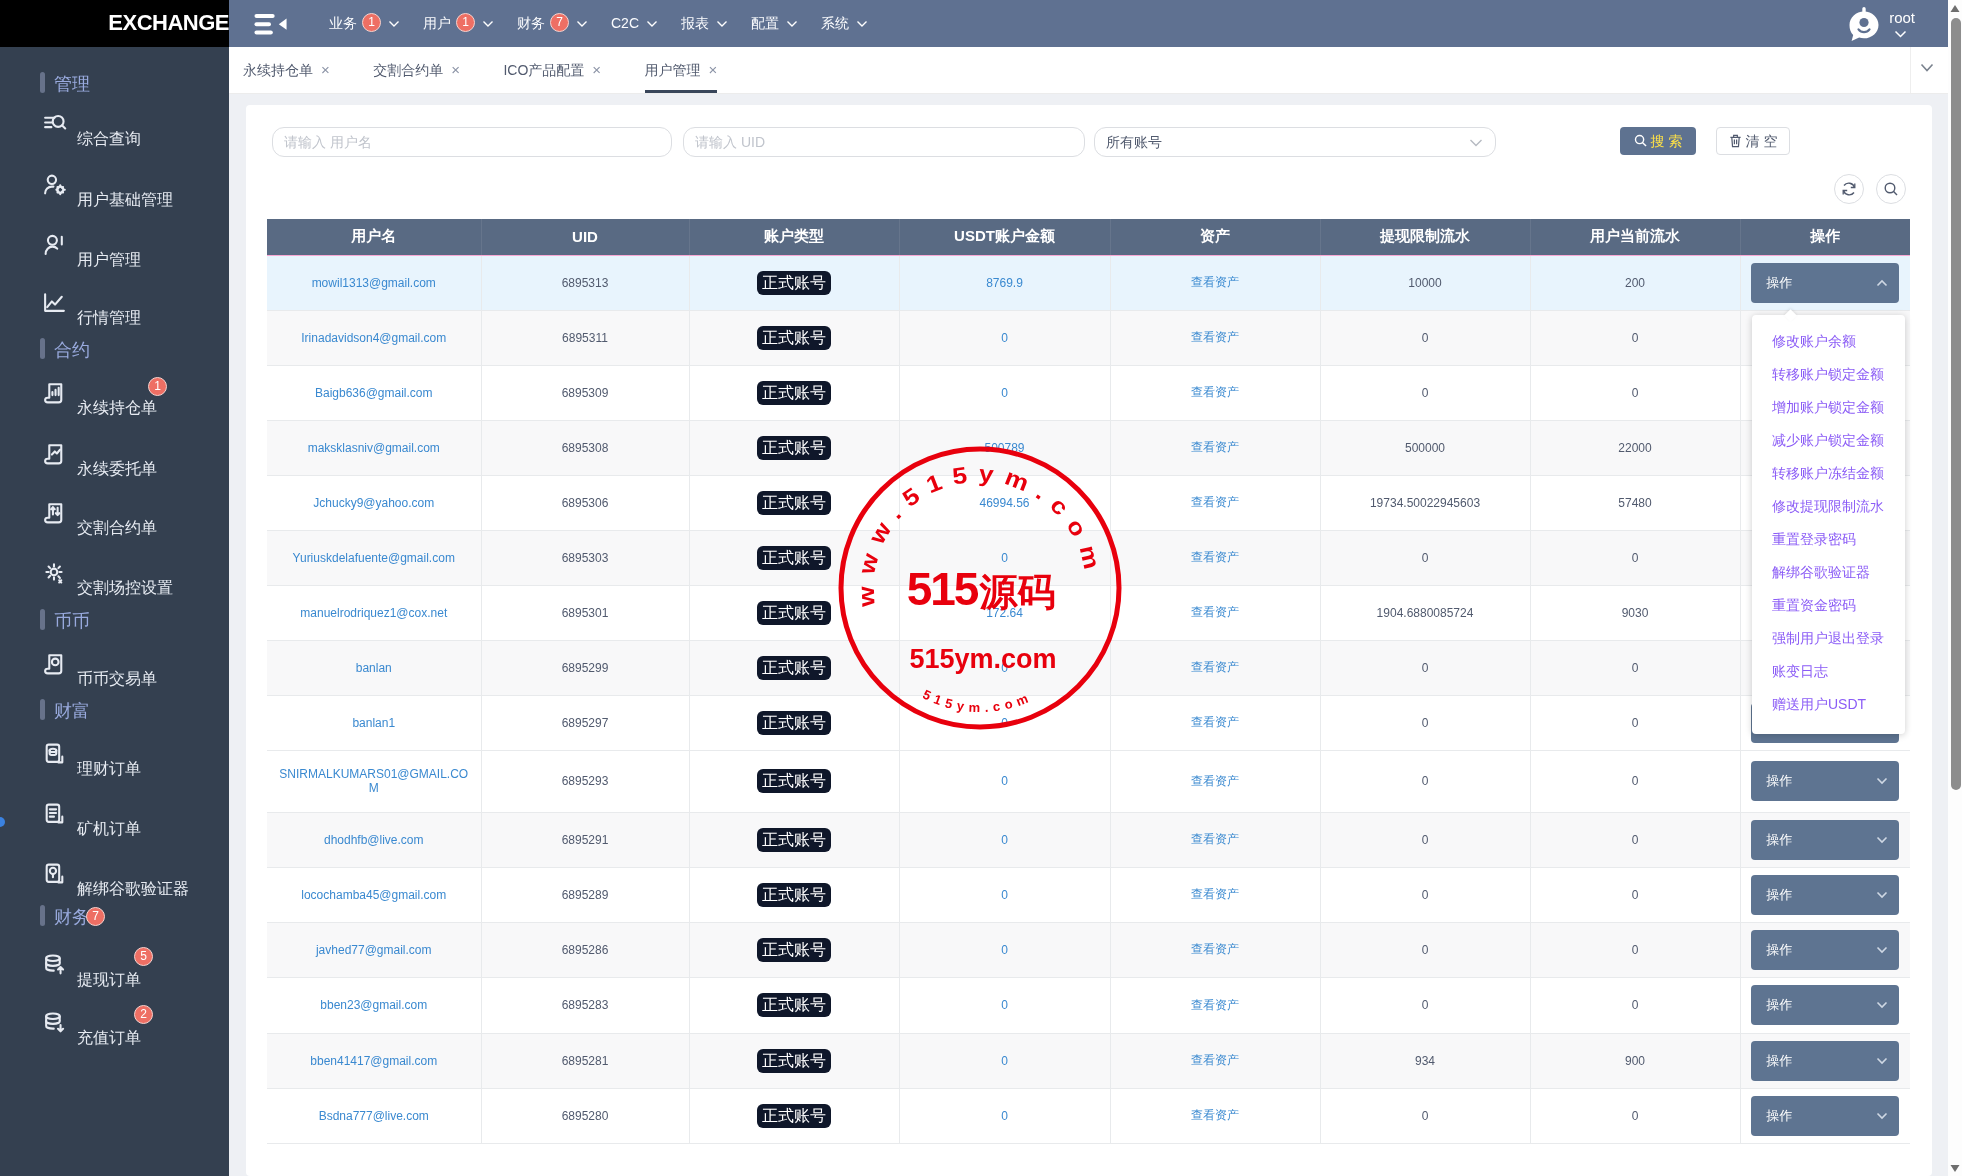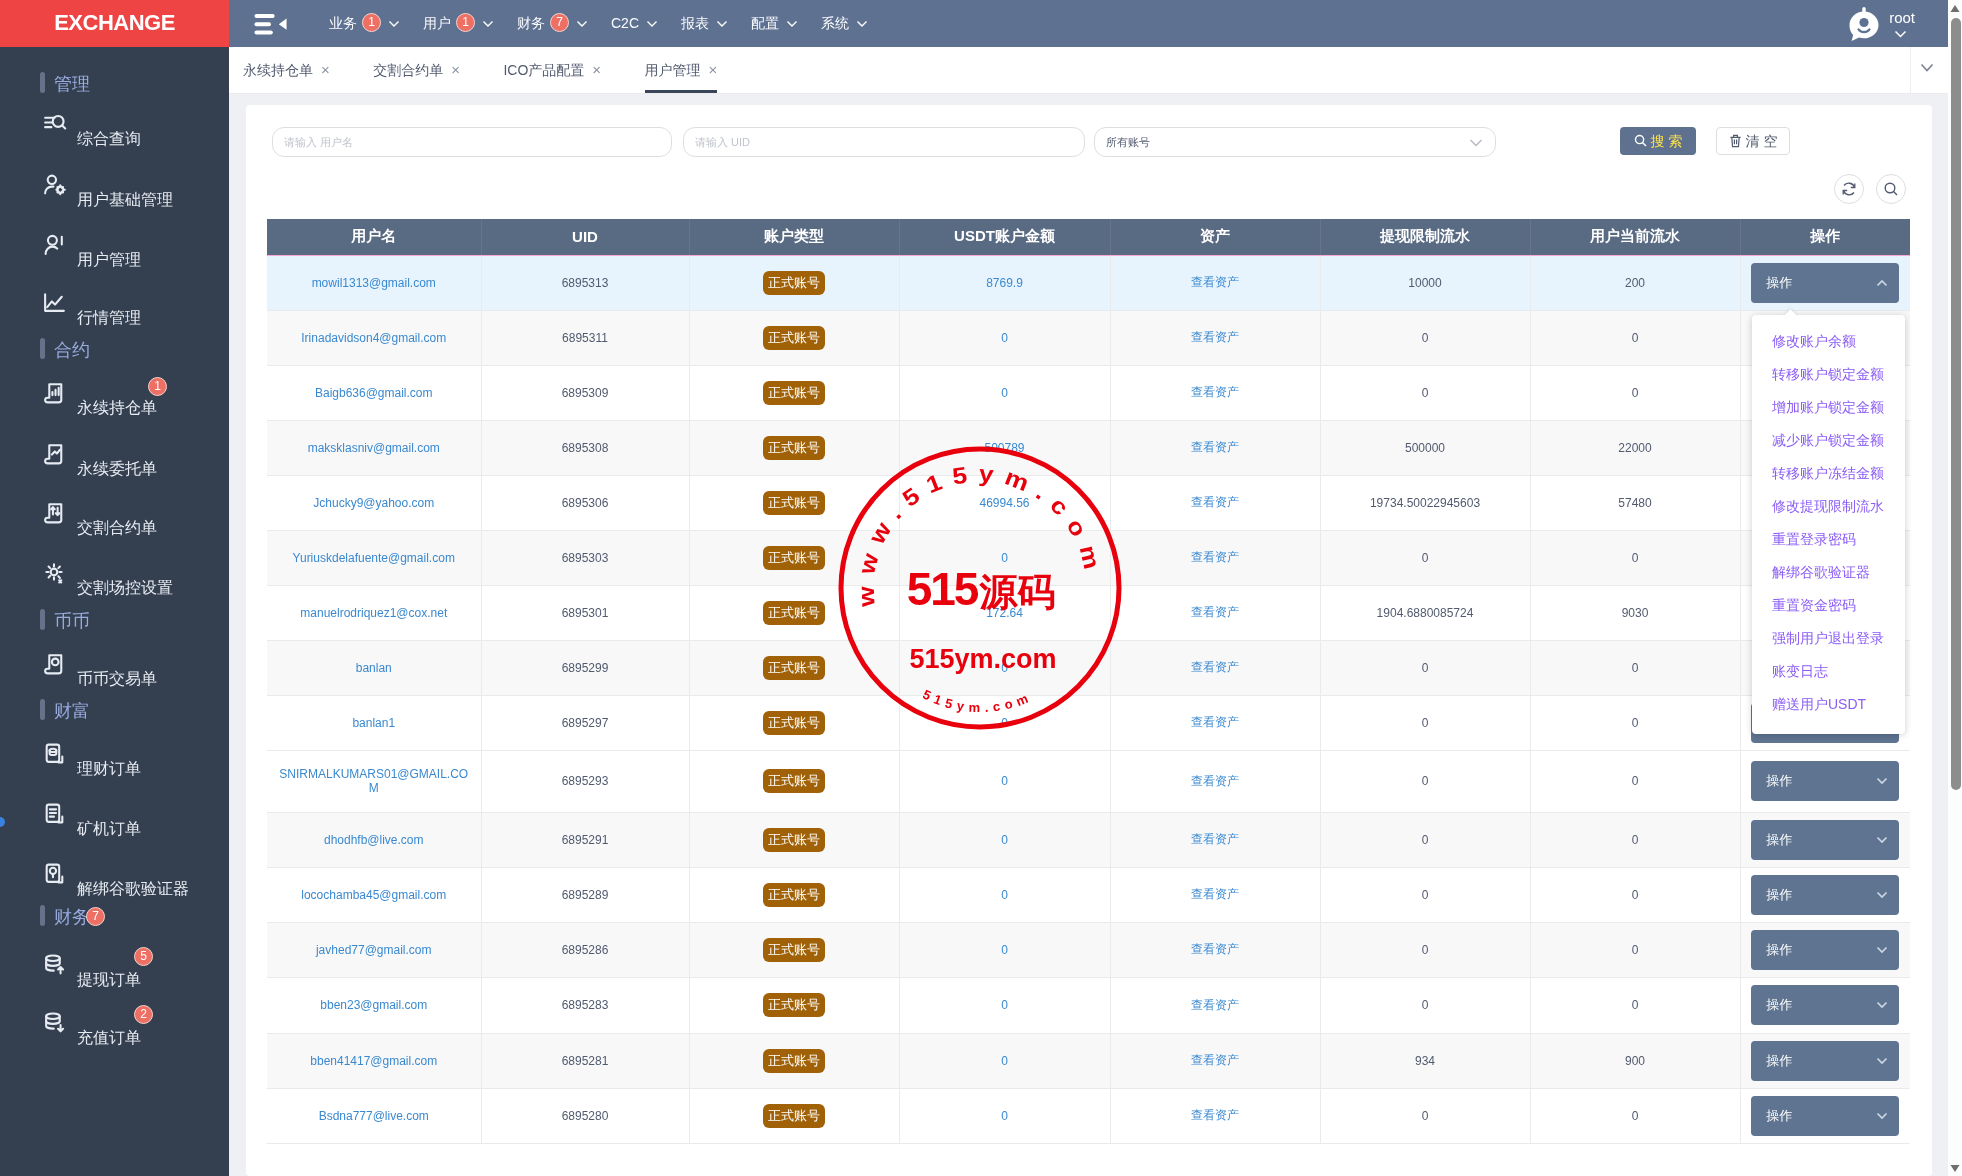--- a/index.html
+++ b/index.html
@@ -1,22 +1,22 @@
 <!DOCTYPE html>
 <html><head><meta charset="utf-8">
 <style>
 * { margin:0; padding:0; box-sizing:border-box; }
 html,body { width:1962px; height:1176px; overflow:hidden; font-family:"Liberation Sans",sans-serif; }
 .abs { position:absolute; }
 #root { position:relative; width:1962px; height:1176px; background:#eef0f4; }
 
 
 #sidebar { position:absolute; left:0; top:0; width:229px; height:1176px; background:#344050; }
-#logo { position:absolute; left:0; top:0; width:229px; height:47px; background:#ef4444; color:#fff;
-  font-size:22px; font-weight:bold; letter-spacing:-0.5px; text-align:center; line-height:46px; }
+#logo { position:absolute; left:0; top:0; width:229px; height:47px; background:#000000; color:#fff;
+  font-size:22px; font-weight:bold; letter-spacing:-0.5px; text-align:right; line-height:46px; }
 .sec { position:absolute; left:0; width:229px; height:44px; }
 .sec .bar { position:absolute; left:40px; top:11px; width:5px; height:21px; border-radius:3px; background:#67728a; }
 .sec .sectxt { position:absolute; left:54px; top:11px; font-size:18px; color:#99aade; }
 .mi { position:absolute; left:0; width:229px; height:60px; color:#e7ebf2; }
 .mi .ic { position:absolute; left:42px; top:17px; width:25px; height:25px; }
 .mi .mitxt { position:absolute; left:77px; top:35px; font-size:16px;font-family:Liberation Mono, monospace; }
 .rb { position:absolute; display:inline-block; width:19px; height:19px; border-radius:50%; background:#ee6f64;
   border:1px solid #f8d2cd; color:#fff; font-size:12px; line-height:17px; text-align:center; }
 
 
@@ -35,41 +35,41 @@
 #tabs { position:absolute; left:229px; top:47px; width:1719px; height:47px; background:#fff; border-bottom:1px solid #ececec; }
 .tab { position:relative; display:inline-block; margin-left:14px; margin-right:25px; height:46px; line-height:46px; font-size:14px; color:#515a6e; }
 .tab .x { color:#8b93a6; margin-left:8px; font-size:15px; }
 .tab.active { border-bottom:3px solid #39465a; }
 #tabchev { position:absolute; right:14px; top:16px; }
 #tabsep { position:absolute; right:37px; top:0; height:46px; border-left:1px solid #eee; }
 
 
 #panel { position:absolute; left:246px; top:105px; width:1686px; height:1071px; background:#fff; border-radius:4px; }
 .inp { position:absolute; top:22px; height:30px; border:1px solid #dcdee2; border-radius:12px; background:#fff;
-  font-size:11px; color:#c0c4cc; line-height:28px; padding-left:11px; }
+  font-size:14px; color:#c0c4cc; line-height:28px; padding-left:11px; }
 #selbox { color:#515a6e; }
 .selchev { position:absolute; right:12px; top:11px; }
 #btnsearch { position:absolute; left:1374px; top:22px; width:76px; height:28px; background:#5e7290; border-radius:4px;
   color:#fde047; font-size:14px; text-align:center; line-height:28px; }
 #btnclear { position:absolute; left:1470px; top:22px; width:74px; height:28px; background:#fff; border:1px solid #dcdee2;
   border-radius:4px; color:#515a6e; font-size:14px; text-align:center; line-height:26px; }
 .cbtn { position:absolute; top:69px; width:30px; height:30px; border:1px solid #dcdee2; border-radius:50%; background:#fff; }
 
 
 #tbl { position:absolute; left:21px; top:114px; width:1643px; border-collapse:collapse; table-layout:fixed; font-size:12px; }
 #tbl th { background:#596a83; color:#fff; font-weight:bold; font-size:15px; height:36px; border-right:1px solid #66758c; border-bottom:1px solid #f9a8d4; }
 #tbl th:last-child { border-right:none; }
 #tbl td { text-align:center; color:#515a6e; border-right:1px solid #e8eaec; border-bottom:1px solid #e8eaec; padding:0 10px; word-break:break-all; }
 #tbl td:last-child { border-right:none; }
 tr.rw { background:#fff; }
 tr.rg { background:#f8f8f9; }
 tr.rhl { background:#e8f4fd; }
 .lnk { color:#3a89d0; }
-.badge { display:inline-block; min-width:58px; height:24px; background:#a16207; border-radius:6px; color:#fff;
-  font-size:13px; line-height:24px; padding:0 5px; }
+.badge { display:inline-block; min-width:58px; height:24px; background:#0f172a; border-radius:6px; color:#fff;
+  font-size:16px; line-height:24px; padding:0 5px; }
 .opcell { padding:0 !important; }
 .opbtn { position:relative; width:148px; height:40px; margin:0 auto; background:#5e7491; border-radius:4px;
   color:#fff; font-size:13px; line-height:40px; text-align:left; padding-left:15px; }
 .opbtn .chev { position:absolute; right:11px; top:0px; }
 
 
 #drop { position:absolute; left:1752px; top:315px; width:153px; height:419px; background:#fff; border-radius:4px;
   box-shadow:0 1px 7px rgba(0,0,0,.2); padding-top:10px; z-index:30; }
 #droparrow { position:absolute; left:1786px; top:311px; width:9px; height:9px; background:#fff; transform:rotate(45deg);
   box-shadow:-1px -1px 3px rgba(0,0,0,.08); z-index:31; }

